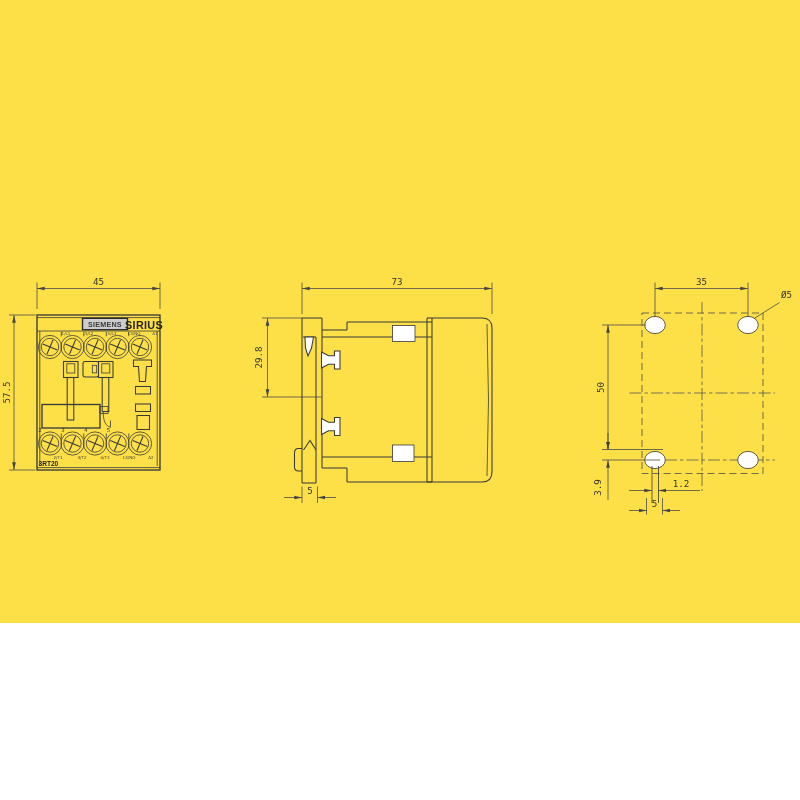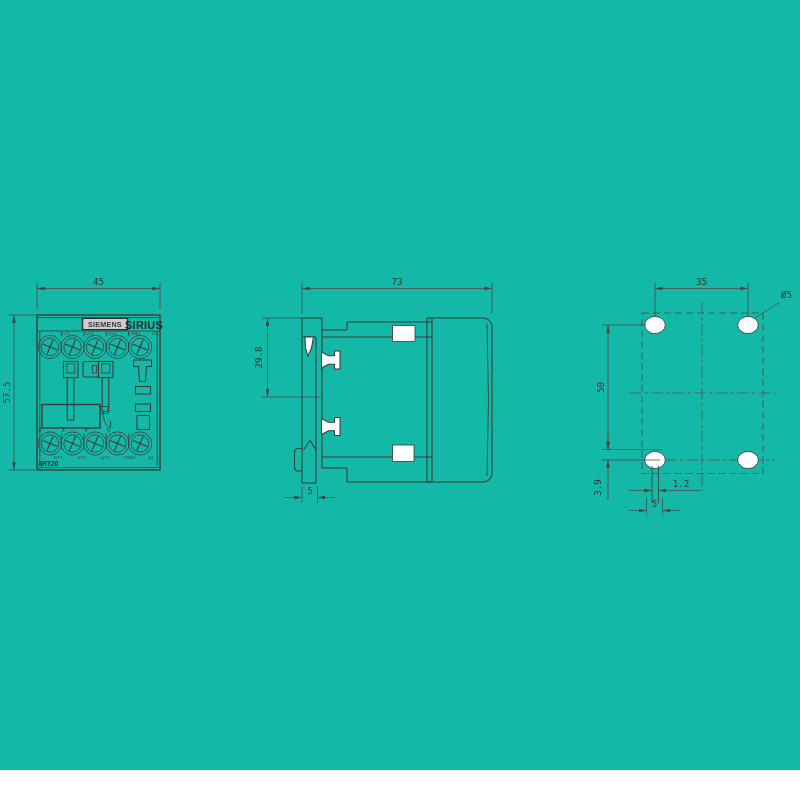--- a/index.html
+++ b/index.html
@@ -1,16 +1,16 @@
 <!DOCTYPE html>
 <html><head>
 <meta charset="utf-8">
 <style>
   html,body { margin:0; padding:0; background:#ffffff; }
-  .stage { position:relative; width:800px; height:770px; background:#14b8a6; overflow:hidden;
+  .stage { position:relative; width:800px; height:623px; background:#fde047; overflow:hidden;
            font-family:"DejaVu Sans", sans-serif; }
   svg text { fill:#333; font-family:"DejaVu Sans Mono", monospace; }
   .ln  { stroke:#3a3a3a; stroke-width:1.05; fill:none; stroke-linejoin:miter; stroke-linecap:butt; }
   .th  { stroke-width:0.8; }
   .thk { stroke-width:1.35; }
   .wf  { fill:#ffffff; }
   .dim { stroke:#4c4c4c; stroke-width:0.8; fill:none; }
   .dsh { stroke-dasharray:7 4; }
   .cln { stroke:#555; stroke-width:0.8; fill:none; stroke-dasharray:12 3 3.5 3; }
   .dt    { font-size:9.2px; text-anchor:middle; }

